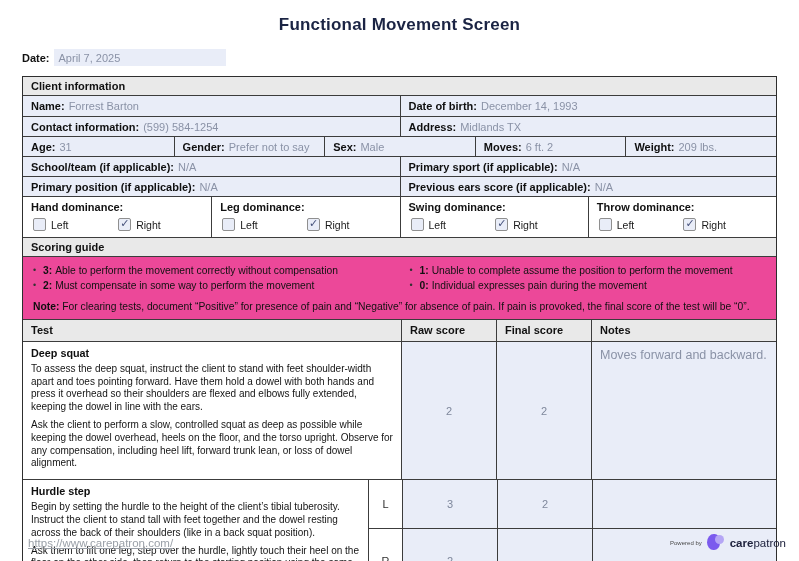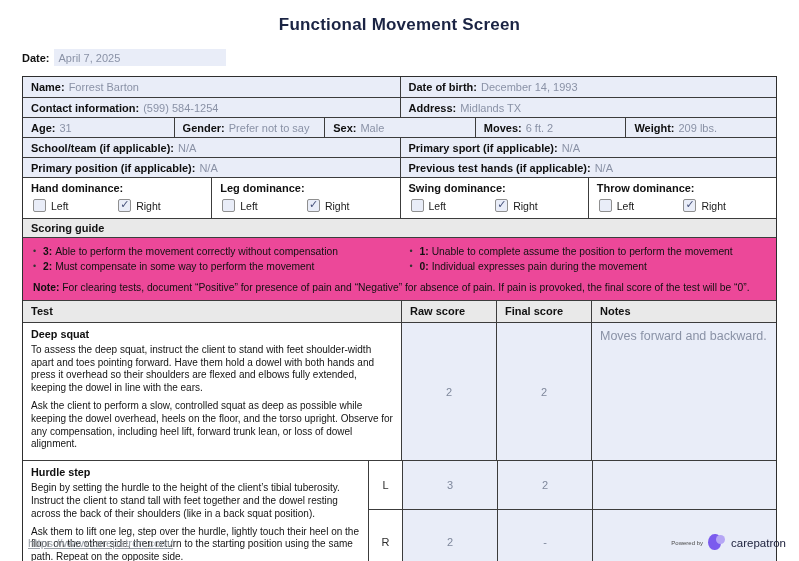--- a/index.html
+++ b/index.html
@@ -71,34 +71,37 @@
   .hrow .col-raw { width:95px; } .hrow .col-final { width:95px; }
   
   .footer { position:absolute; left:28px; right:13px; bottom:10px; display:flex; justify-content:space-between; align-items:center; }
   .footer-url { color:#9aa0a8; font-size:11.5px; text-decoration:underline; cursor:pointer; }
   .powered { display:flex; align-items:center; gap:5px; }
   .powered-label { font-size:6px; color:#4a4a4a; }
   .logo { position:relative; width:18px; height:17px; flex:0 0 auto; }
   .blob1 { position:absolute; left:0; top:0; width:13px; height:16px; background:#7b5bee; border-radius:55% 45% 48% 52%; }
   .blob2 { position:absolute; left:8px; top:1px; width:9px; height:9px; background:#b5a6f5; border-radius:50%; }
   .brand { font-size:11.5px; color:#20243f; }
-  .brand .b { font-weight:normal;text-align:center; }
+  .brand .b { font-weight:bold;text-align:center; }
 </style>
 </head>
 <body>
 
 <div class="page-title">Functional Movement Screen</div>
 
 <div class="date-row">
   <span class="date-label">Date:</span>
   <span class="date-value">April 7, 2025</span>
 </div>
 
 <div class="doc-table">
 
+  <div class="row">
+      <div class="sec-hdr" style="width:100%">Client information</div>
+    </div>
 
   <div class="row">
     <div class="cell lav w50 h20">
       <span class="lbl">Name:</span>
       <span class="val">Forrest Barton</span>
     </div>
     <div class="cell lav w50 h20">
       <span class="lbl">Date of birth:</span>
       <span class="val">December 14, 1993</span>
     </div>
@@ -148,21 +151,21 @@
       <span class="val">N/A</span>
     </div>
   </div>
 
   <div class="row">
     <div class="cell lav w50 h19">
       <span class="lbl">Primary position (if applicable):</span>
       <span class="val">N/A</span>
     </div>
     <div class="cell lav w50 h19">
-      <span class="lbl">Previous test hands (if applicable):</span>
+      <span class="lbl">Previous ears score (if applicable):</span>
       <span class="val">N/A</span>
     </div>
   </div>
 
   <div class="row dom-row">
     <div class="cell dom w25">
       <div class="dom-label">Hand dominance:</div>
       <div class="chk-line">
         <span class="chk-group">
           <span class="chk-box"></span>

